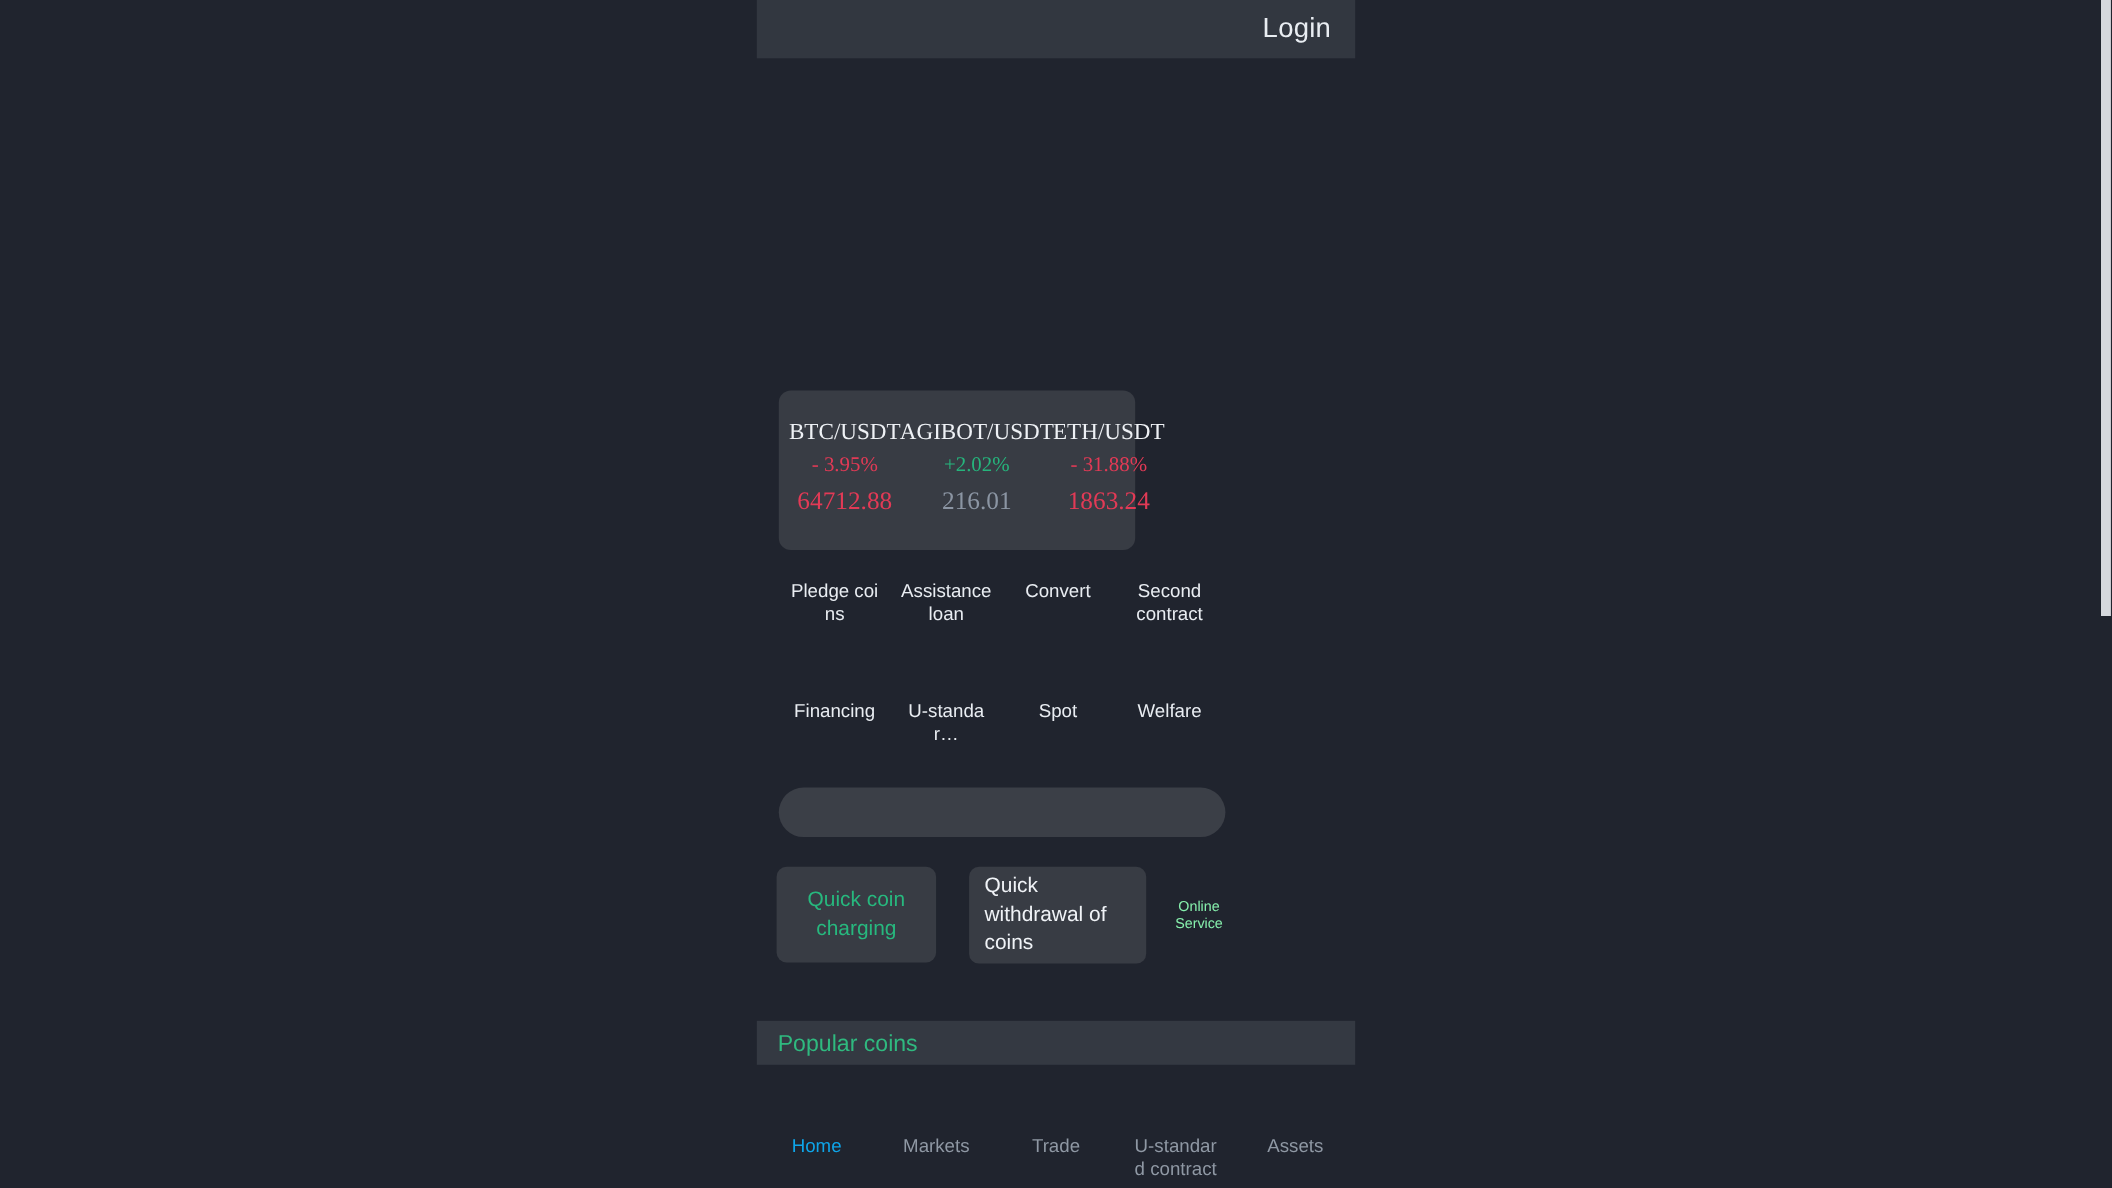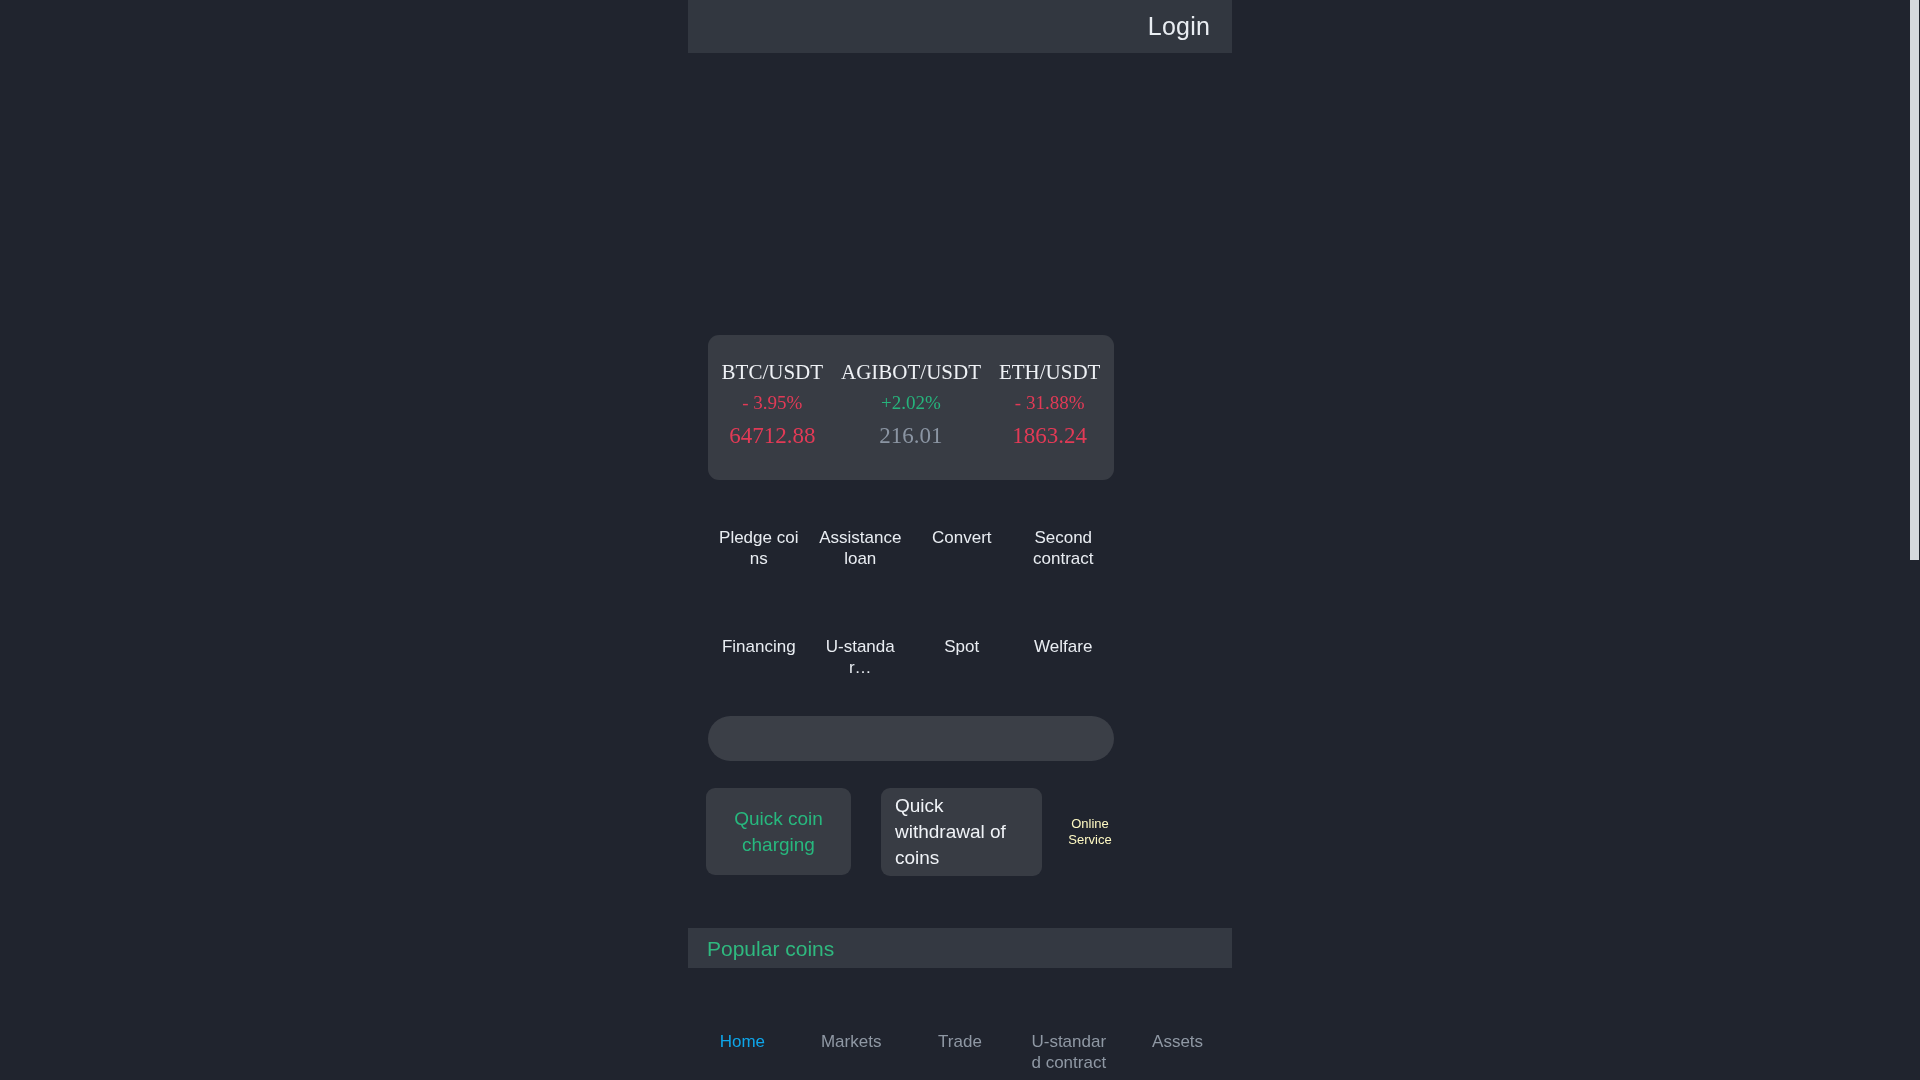--- a/index.html
+++ b/index.html
@@ -38,22 +38,22 @@
     color:#e9edf2;
     font-size:25px;
     font-weight:400;
     letter-spacing:0.2px;
     line-height:1;
   }
 
   
   .ticker-card {
     position:absolute;
-    left:20px; top:335px;
-    width:406px; height:145px;
+    left:20px; top:355px;
+    width:324px; height:145px;
     background:#383c44;
     border-radius:11px;
     display:flex;
     align-items:flex-start;
     justify-content:space-around;
     padding-top:24px;
     font-family:"Liberation Serif", "DejaVu Serif", serif;
   }
   .ticker-item {
     display:flex;
@@ -164,21 +164,21 @@
   .service-link {
     position:absolute;
     left:348px; top:0;
     width:72px; height:88px;
     display:flex;
     align-items:center;
     justify-content:center;
     cursor:pointer;
   }
   .service-label {
-    color:#fef9c3;
+    color:#86efac;
     font-size:13px;
     line-height:1.25;
     text-align:center;
   }
 
   
   .popular-bar {
     position:absolute;
     left:0; top:928px;
     width:544px; height:40px;

